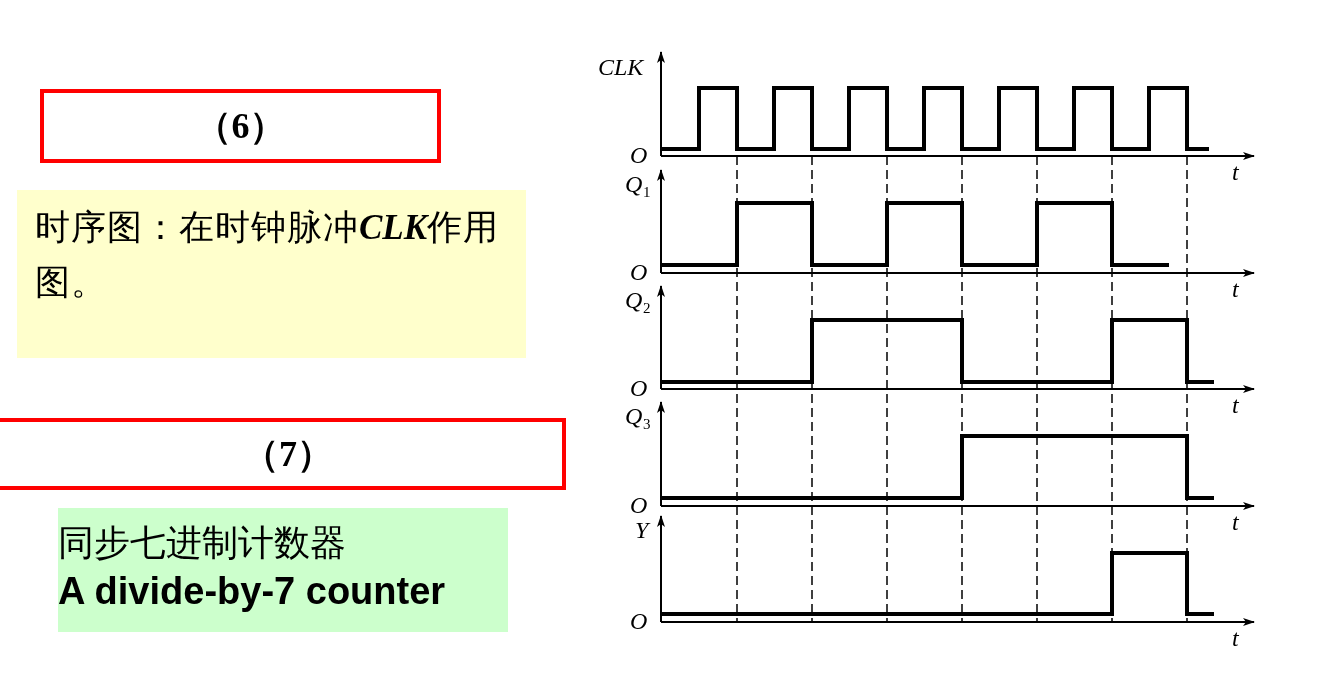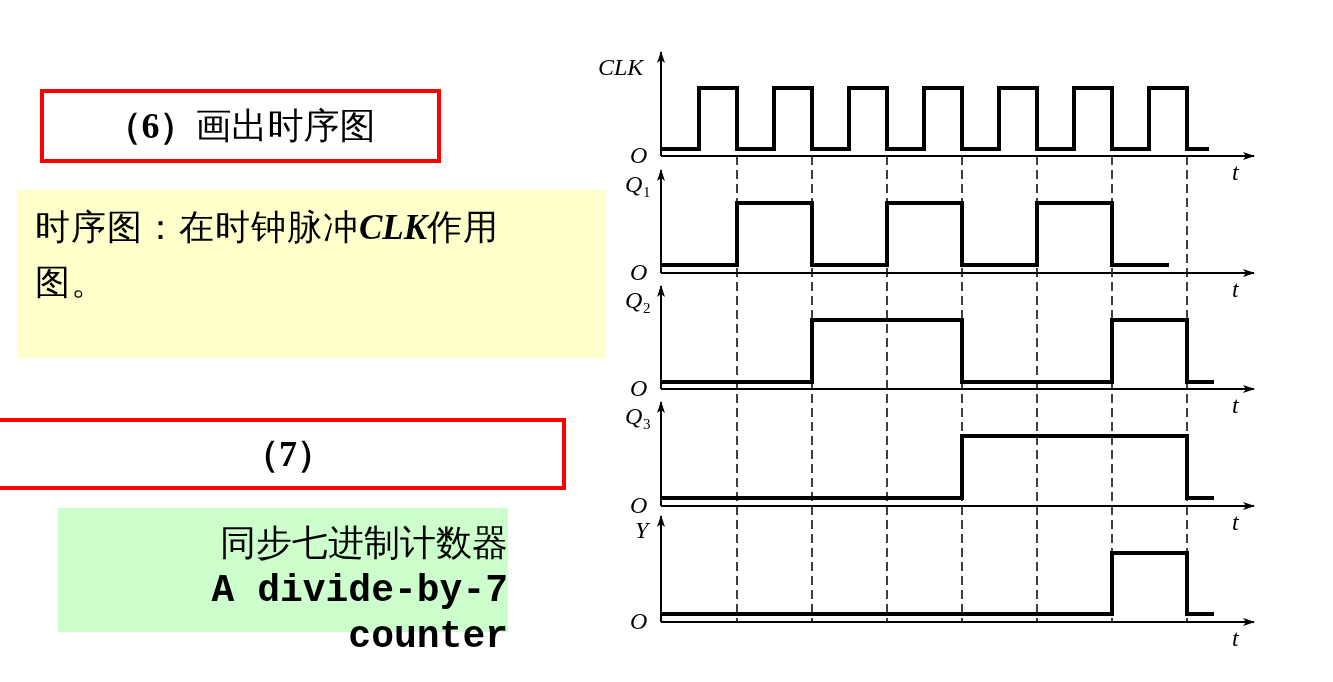--- a/index.html
+++ b/index.html
@@ -3,35 +3,34 @@
 <meta charset="utf-8">
 <style>
   html, body { margin:0; padding:0; }
   body { width:1333px; height:682px; background:#ffffff; position:relative; overflow:hidden;
          font-family:"DejaVu Serif", "Liberation Serif", serif; color:#000; }
   .box { position:absolute; box-sizing:border-box; }
   .red-box { border:4px solid #ff0000; display:flex; align-items:center; justify-content:center; font-size:36px; white-space:nowrap; }
   #box6 { left:40px; top:89px; width:401px; height:74px; }
   #box7 { left:-10px; top:418px; width:576px; height:72px; padding-left:20px; }
   .num { font-family:"Liberation Serif", serif; font-weight:bold; }
-  #yellow { left:17px; top:190px; width:589px; height:168px; background:#ffffcc; padding:10px 0 0 18px; font-size:35px; line-height:54px; letter-spacing:1px; }
+  #yellow { left:17px; top:190px; width:509px; height:168px; background:#ffffcc; padding:10px 0 0 18px; font-size:35px; line-height:54px; letter-spacing:1px; }
   #yellow .clk { font-family:"Liberation Serif", serif; font-style:italic; font-weight:bold; letter-spacing:0; }
-  #green { left:58px; top:508px; width:450px; height:124px; background:#ccffcc; text-align:right; padding-top:10px; }
+  #green { left:58px; top:508px; width:450px; height:124px; background:#ccffcc; text-align:left; padding-top:10px; }
   #green .cn { font-size:36px; line-height:50px; }
-  #green .en { font-family:Liberation Mono, monospace; font-weight:bold; font-size:38px; line-height:46px; }
+  #green .en { font-family:Liberation Sans, sans-serif; font-weight:bold; font-size:38px; line-height:46px; }
   svg { position:absolute; left:0; top:0; }
   .lbl { font-family:"Liberation Serif", serif; font-style:italic; font-size:24px; }
   .sub { font-family:"Liberation Serif", serif; font-size:15px; }
 </style>
 </head>
 <body>
 
 <div class="box red-box" id="box6">
   <span class="num">（6）</span>
-  <span>画出时序图</span>
 </div>
 
 <div class="box" id="yellow">
   <div><span>时序图：</span><span>在时钟脉冲</span><span class="clk">CLK</span><span>作用</span></div>
   <div>图。</div>
 </div>
 
 <div class="box red-box" id="box7">
   <span class="num">（7）</span>
 </div>

